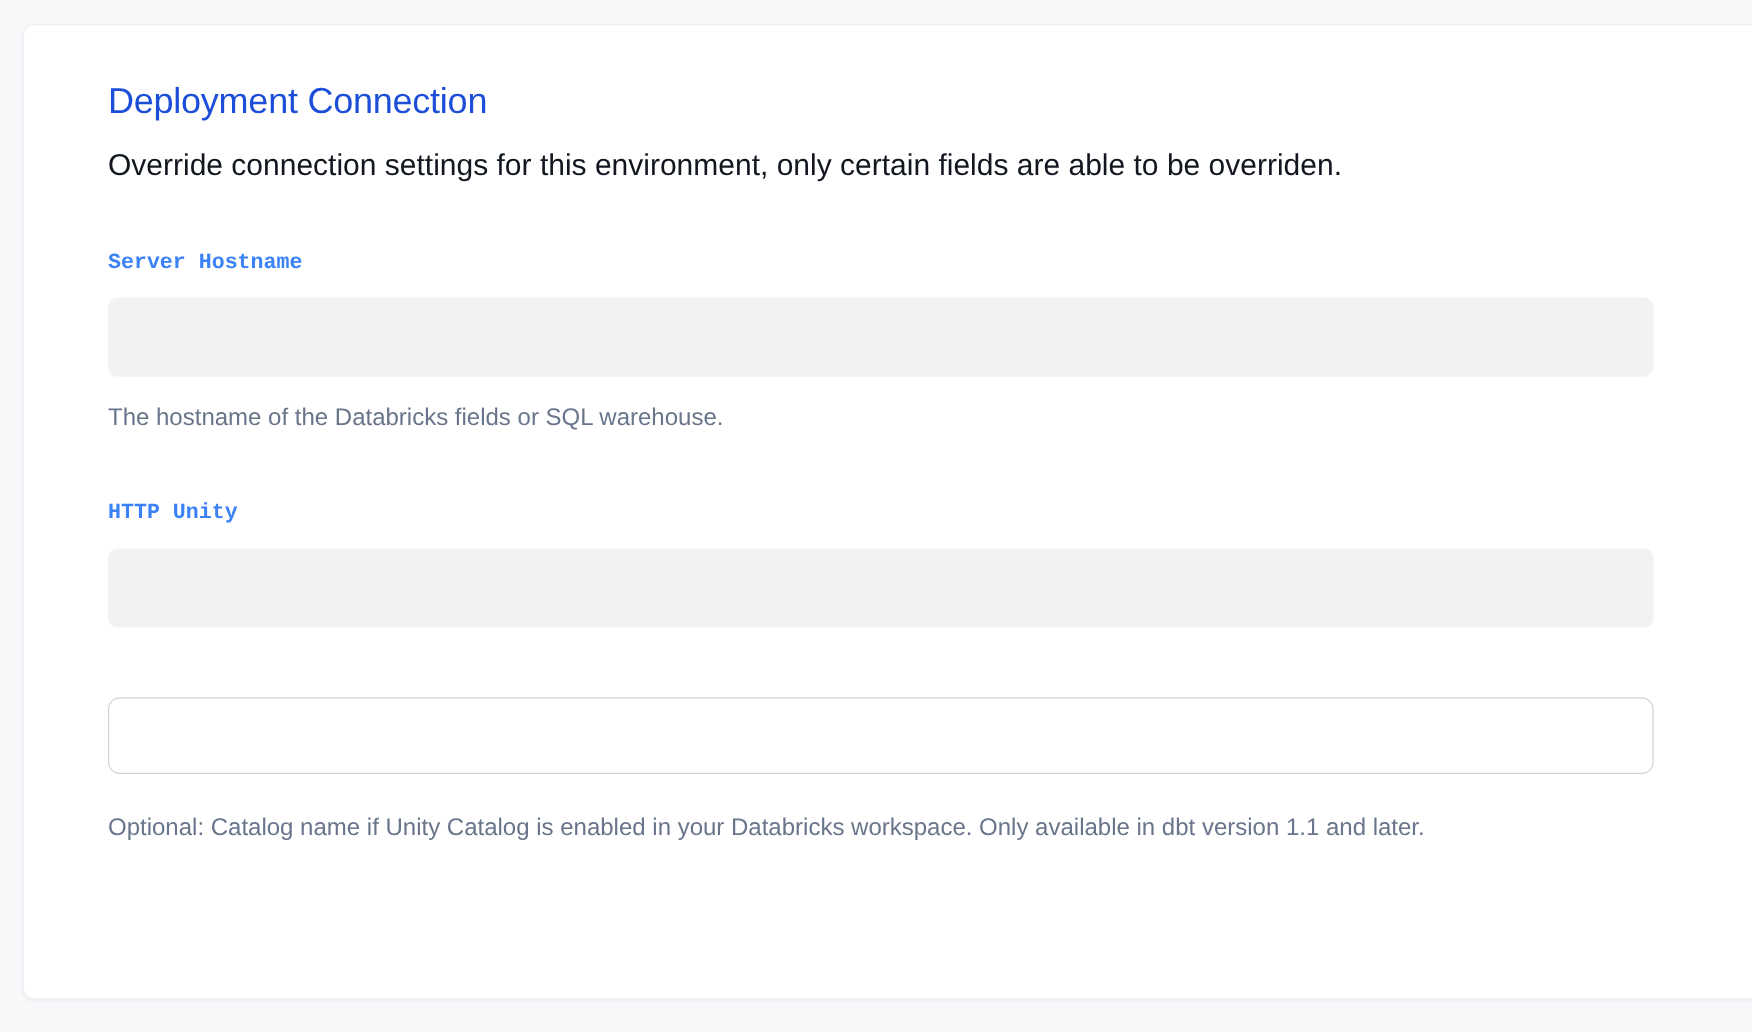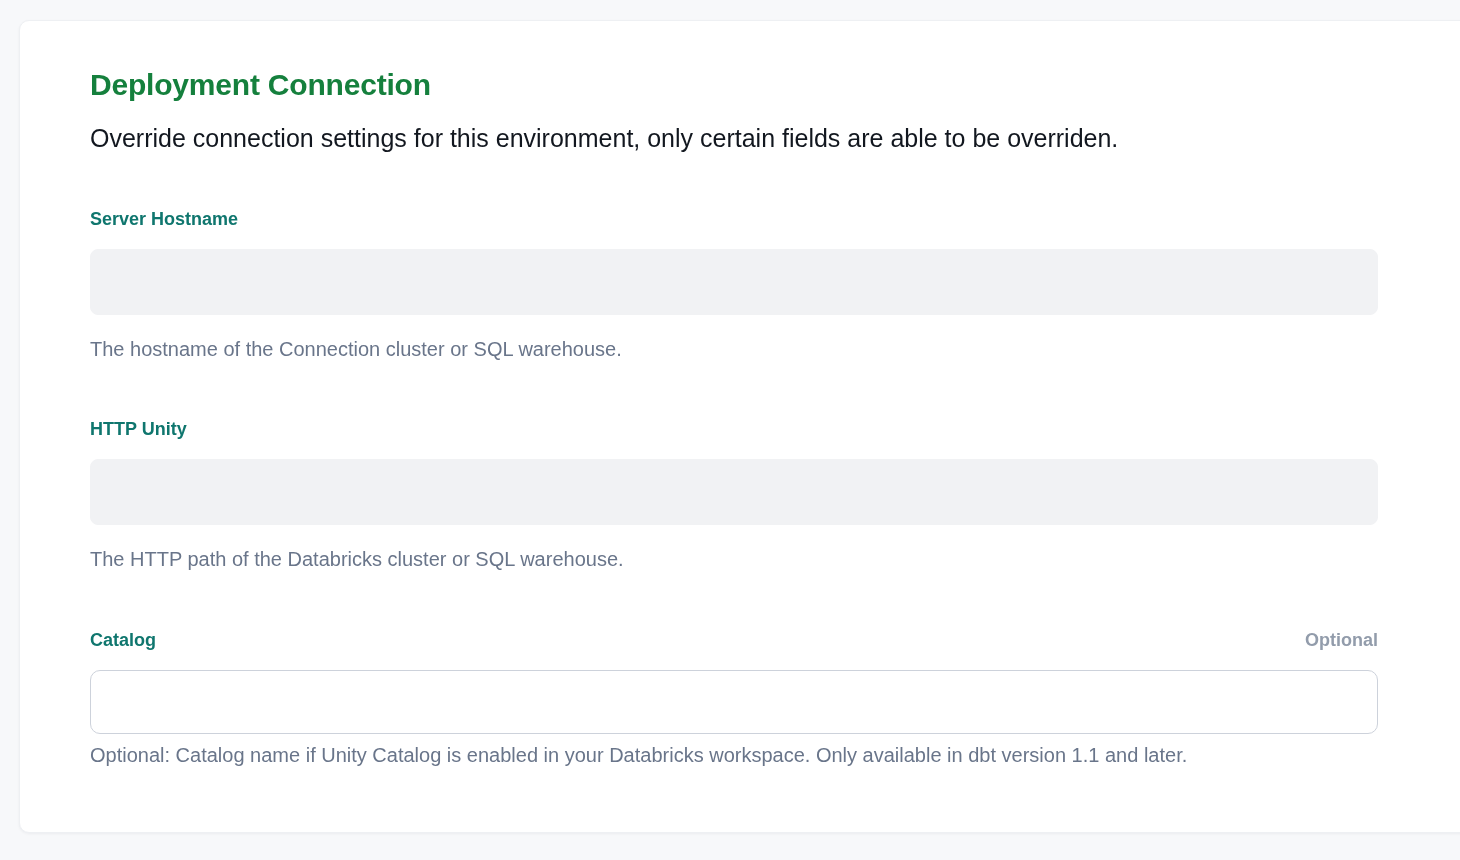--- a/index.html
+++ b/index.html
@@ -27,22 +27,22 @@
     box-shadow: 0 1px 3px rgba(16, 24, 40, 0.05);
   }
   .card-content {
     padding-top: 45px;
     padding-left: 70px;
     width: 1359px; 
   }
   .page-title {
     font-size: 30px;
     line-height: 38px;
-    font-weight: 700;
-    color: #15803d;
+    font-weight: 400;
+    color: #1d4ed8;
     letter-spacing: -0.2px;
   }
   .page-subtitle {
     margin-top: 20px;
     font-size: 25px;
     line-height: 28px;
     color: #12171f;
   }
   .field {
     margin-top: 57px;
@@ -50,21 +50,22 @@
   }
   .field-label-row {
     display: flex;
     justify-content: space-between;
     align-items: baseline;
     margin-bottom: 19px;
   }
   .field-label {
     font-size: 18px;
     font-weight: 700;
-    color: #0f766e;
+    color: #3b82f6;
+    font-family: Liberation Mono, monospace;
   }
   .optional-tag {
     font-size: 18px;
     font-weight: 600;
     color: #929cab;
   }
   .text-input {
     display: block;
     width: 100%;
     height: 66px;
@@ -85,53 +86,48 @@
     border-radius: 10px;
     height: 64px;
   }
   .field-helper {
     margin-top: 21px;
     font-size: 20px;
     line-height: 26px;
     color: #69758a;
   }
   .field.catalog { margin-top: 58px; }
-  .field.catalog .field-helper { margin-top: 8px; }
+  .field.catalog .field-helper { margin-top: 32px; }
 </style>
 </head>
 <body>
 
 <div class="screen">
   <div class="card">
     <div class="card-content">
 
       <h1 class="page-title">Deployment Connection</h1>
 
       <p class="page-subtitle">Override connection settings for this environment, only certain fields are able to be overriden.</p>
 
       <div class="field">
         <div class="field-label-row">
           <label class="field-label">Server Hostname</label>
         </div>
         <input type="text" class="text-input disabled" disabled="" value="" style="">
-        <p class="field-helper">The hostname of the Connection cluster or SQL warehouse.</p>
+        <p class="field-helper">The hostname of the Databricks fields or SQL warehouse.</p>
       </div>
 
       <div class="field">
         <div class="field-label-row">
           <label class="field-label">HTTP Unity</label>
         </div>
         <input type="text" class="text-input disabled" disabled="" value="" style="">
-        <p class="field-helper">The HTTP path of the Databricks cluster or SQL warehouse.</p>
       </div>
 
       <div class="field catalog">
-        <div class="field-label-row">
-          <label class="field-label">Catalog</label>
-          <span class="optional-tag">Optional</span>
-        </div>
         <input type="text" class="text-input enabled" value="" style="">
         <p class="field-helper">Optional: Catalog name if Unity Catalog is enabled in your Databricks workspace. Only available in dbt version 1.1 and later.</p>
       </div>
 
     </div>
   </div>
 </div>
 
 </body></html>

